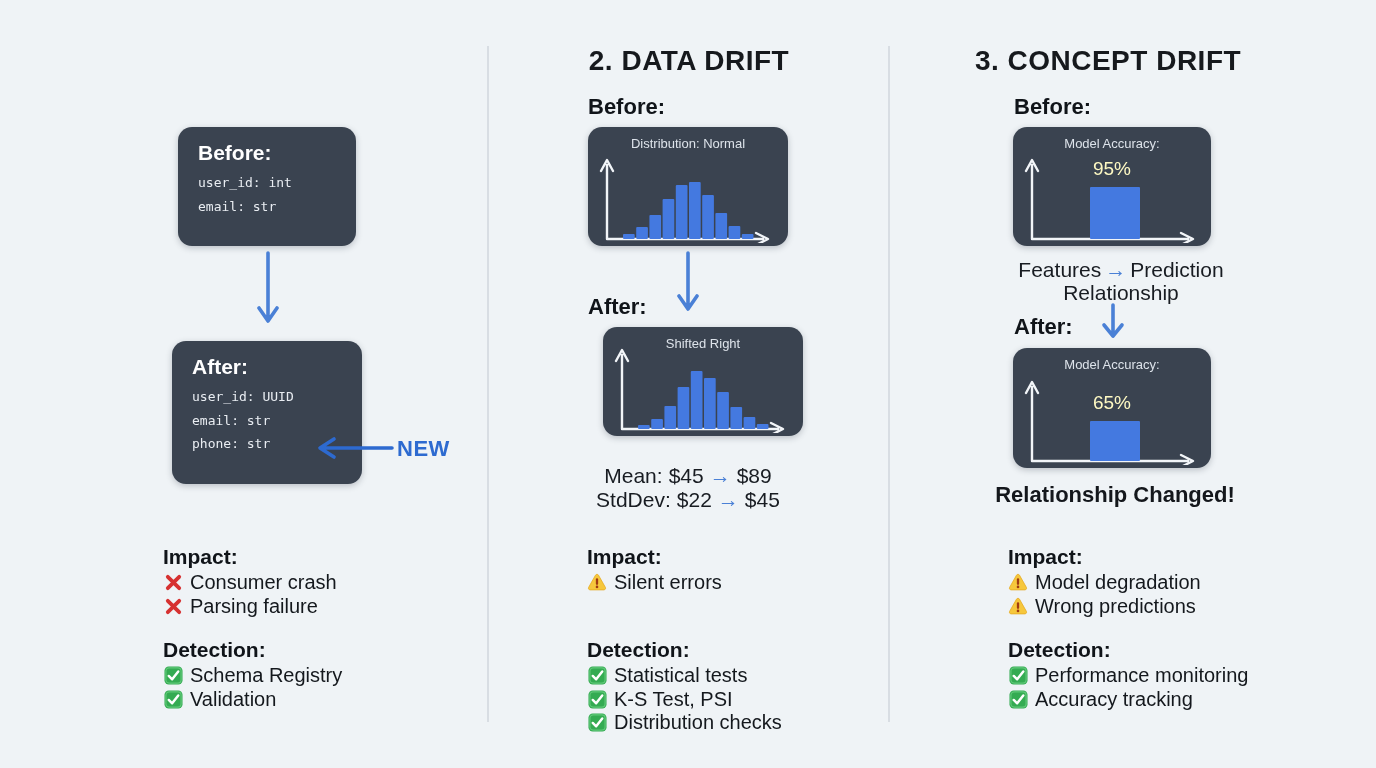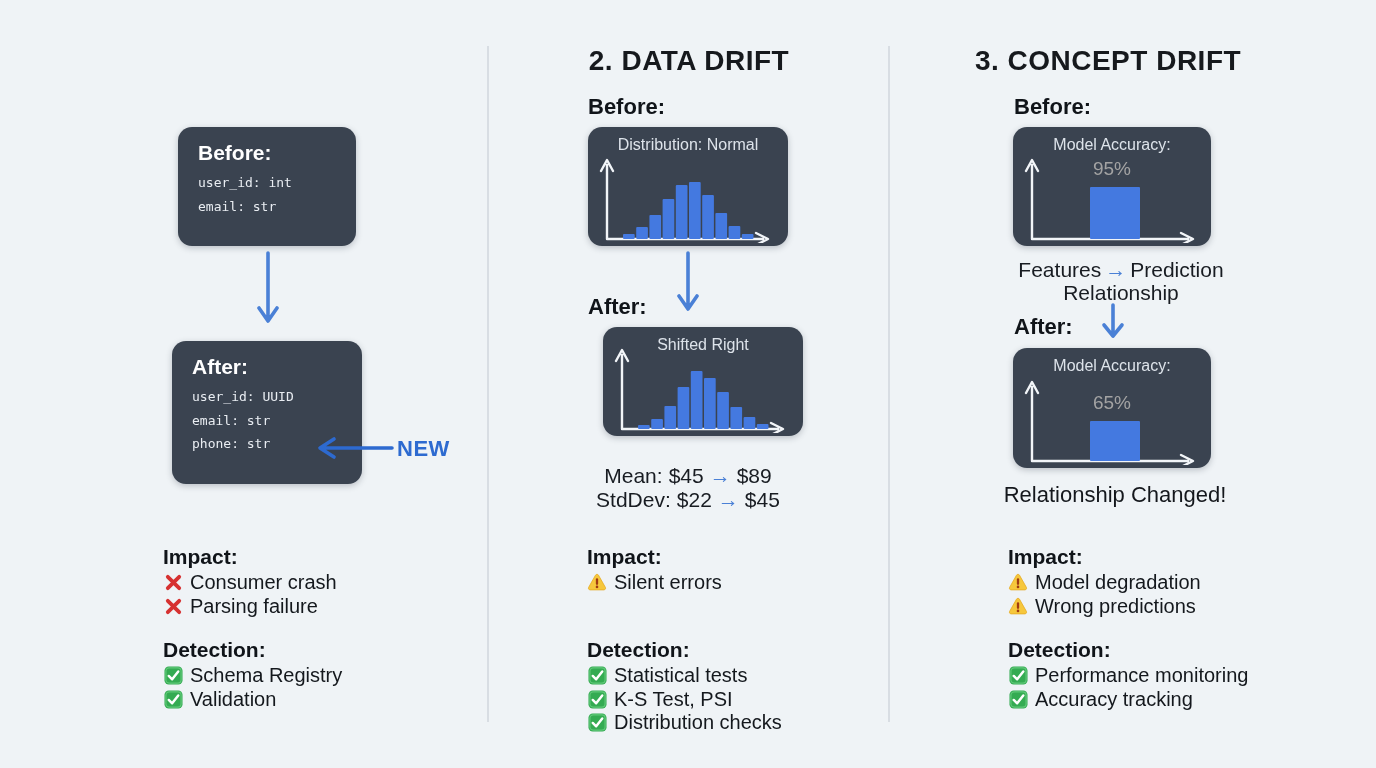--- a/index.html
+++ b/index.html
@@ -17,36 +17,36 @@
 
   .section-label { position:absolute; font-size:22px; font-weight:bold; color:#101419; line-height:26px; }
 
   .panel { position:absolute; background:#3a4350; border-radius:14px; box-shadow:0 2px 6px rgba(30,40,55,0.25); }
 
   .code-panel { padding:13px 12px 0 20px; }
   .panel-label { font-size:21px; font-weight:bold; color:#ffffff; line-height:26px; margin-bottom:5px; }
   .code-line { font-family:"DejaVu Sans Mono", monospace; font-size:13px; line-height:23.5px; color:#e9edf2; white-space:pre; }
 
   .chart-panel { }
-  .chart-title { position:absolute; top:9px; left:0; right:0; text-align:center; font-size:16px; color:#dde3ea; }
-  .chart-value { position:absolute; left:0; right:0; text-align:center; font-size:19px; color:#a3a3a3; }
+  .chart-title { position:absolute; top:9px; left:0; right:0; text-align:center; font-size:13px; color:#dde3ea; }
+  .chart-value { position:absolute; left:0; right:0; text-align:center; font-size:19px; color:#fef9c3; }
   .mini-chart { position:absolute; left:7px; bottom:3px; }
 
   .arrow-svg { position:absolute; }
 
   .new-tag { position:absolute; font-size:22px; font-weight:bold; color:#2d6ad0; letter-spacing:0.5px; }
 
   .stats-block { position:absolute; text-align:center; font-size:21px; color:#181c22; line-height:24px; }
   .stat-from { margin-left:6px; }
   .stat-arrow { color:#4a80d6; margin:0 6px; font-weight:bold; }
 
   .rel-block { position:absolute; text-align:center; font-size:21px; color:#181c22; line-height:23px; }
   .rel-arrow { color:#4a80d6; margin:0 4px; }
 
-  .changed-text { position:absolute; text-align:center; font-size:22px; color:#14171c; font-weight:400; }
+  .changed-text { position:absolute; text-align:center; font-size:22px; color:#14171c; font-weight:700; }
 
   .list-block { position:absolute; }
   .list-heading { font-size:21px; font-weight:bold; color:#101419; line-height:24px; margin-bottom:2px;margin-top:8px; }
   .list-row { display:flex; align-items:center; height:23.5px; }
   .li-icon { width:20px; height:19px; margin-right:7px; display:inline-flex; align-items:center; justify-content:center; flex:0 0 auto; }
   .li-text { font-size:20px; color:#14181d; white-space:nowrap; }
 </style>
 </head>
 <body>
 

